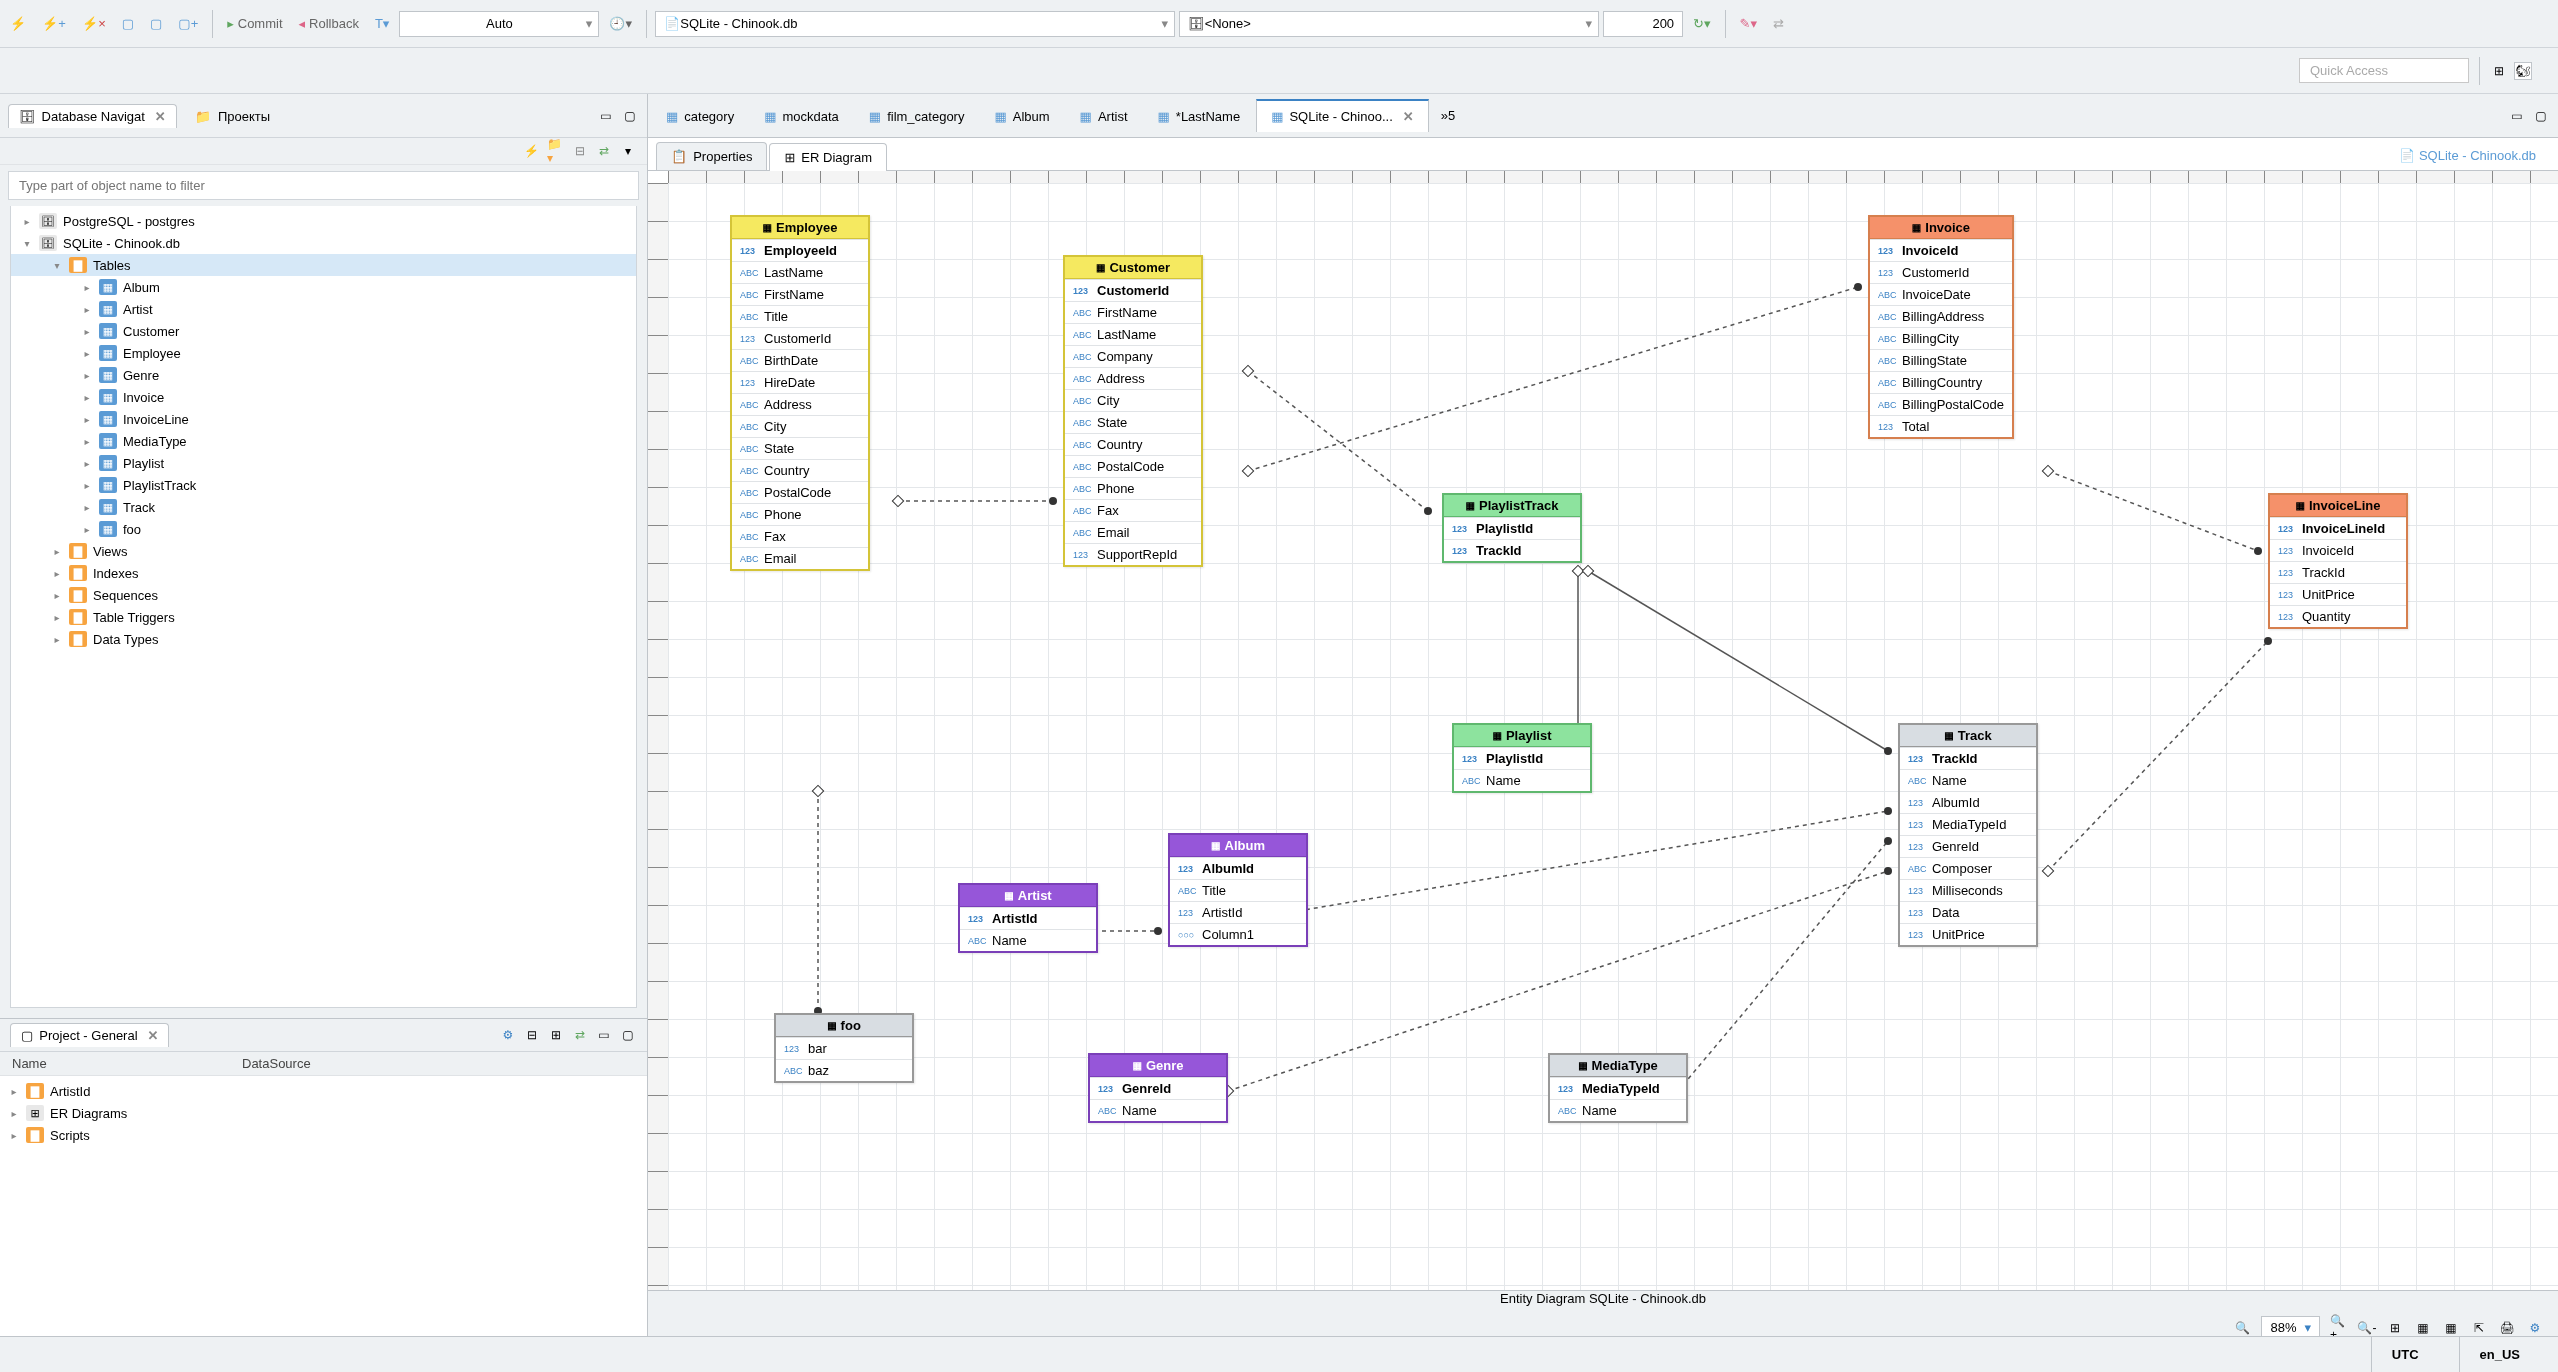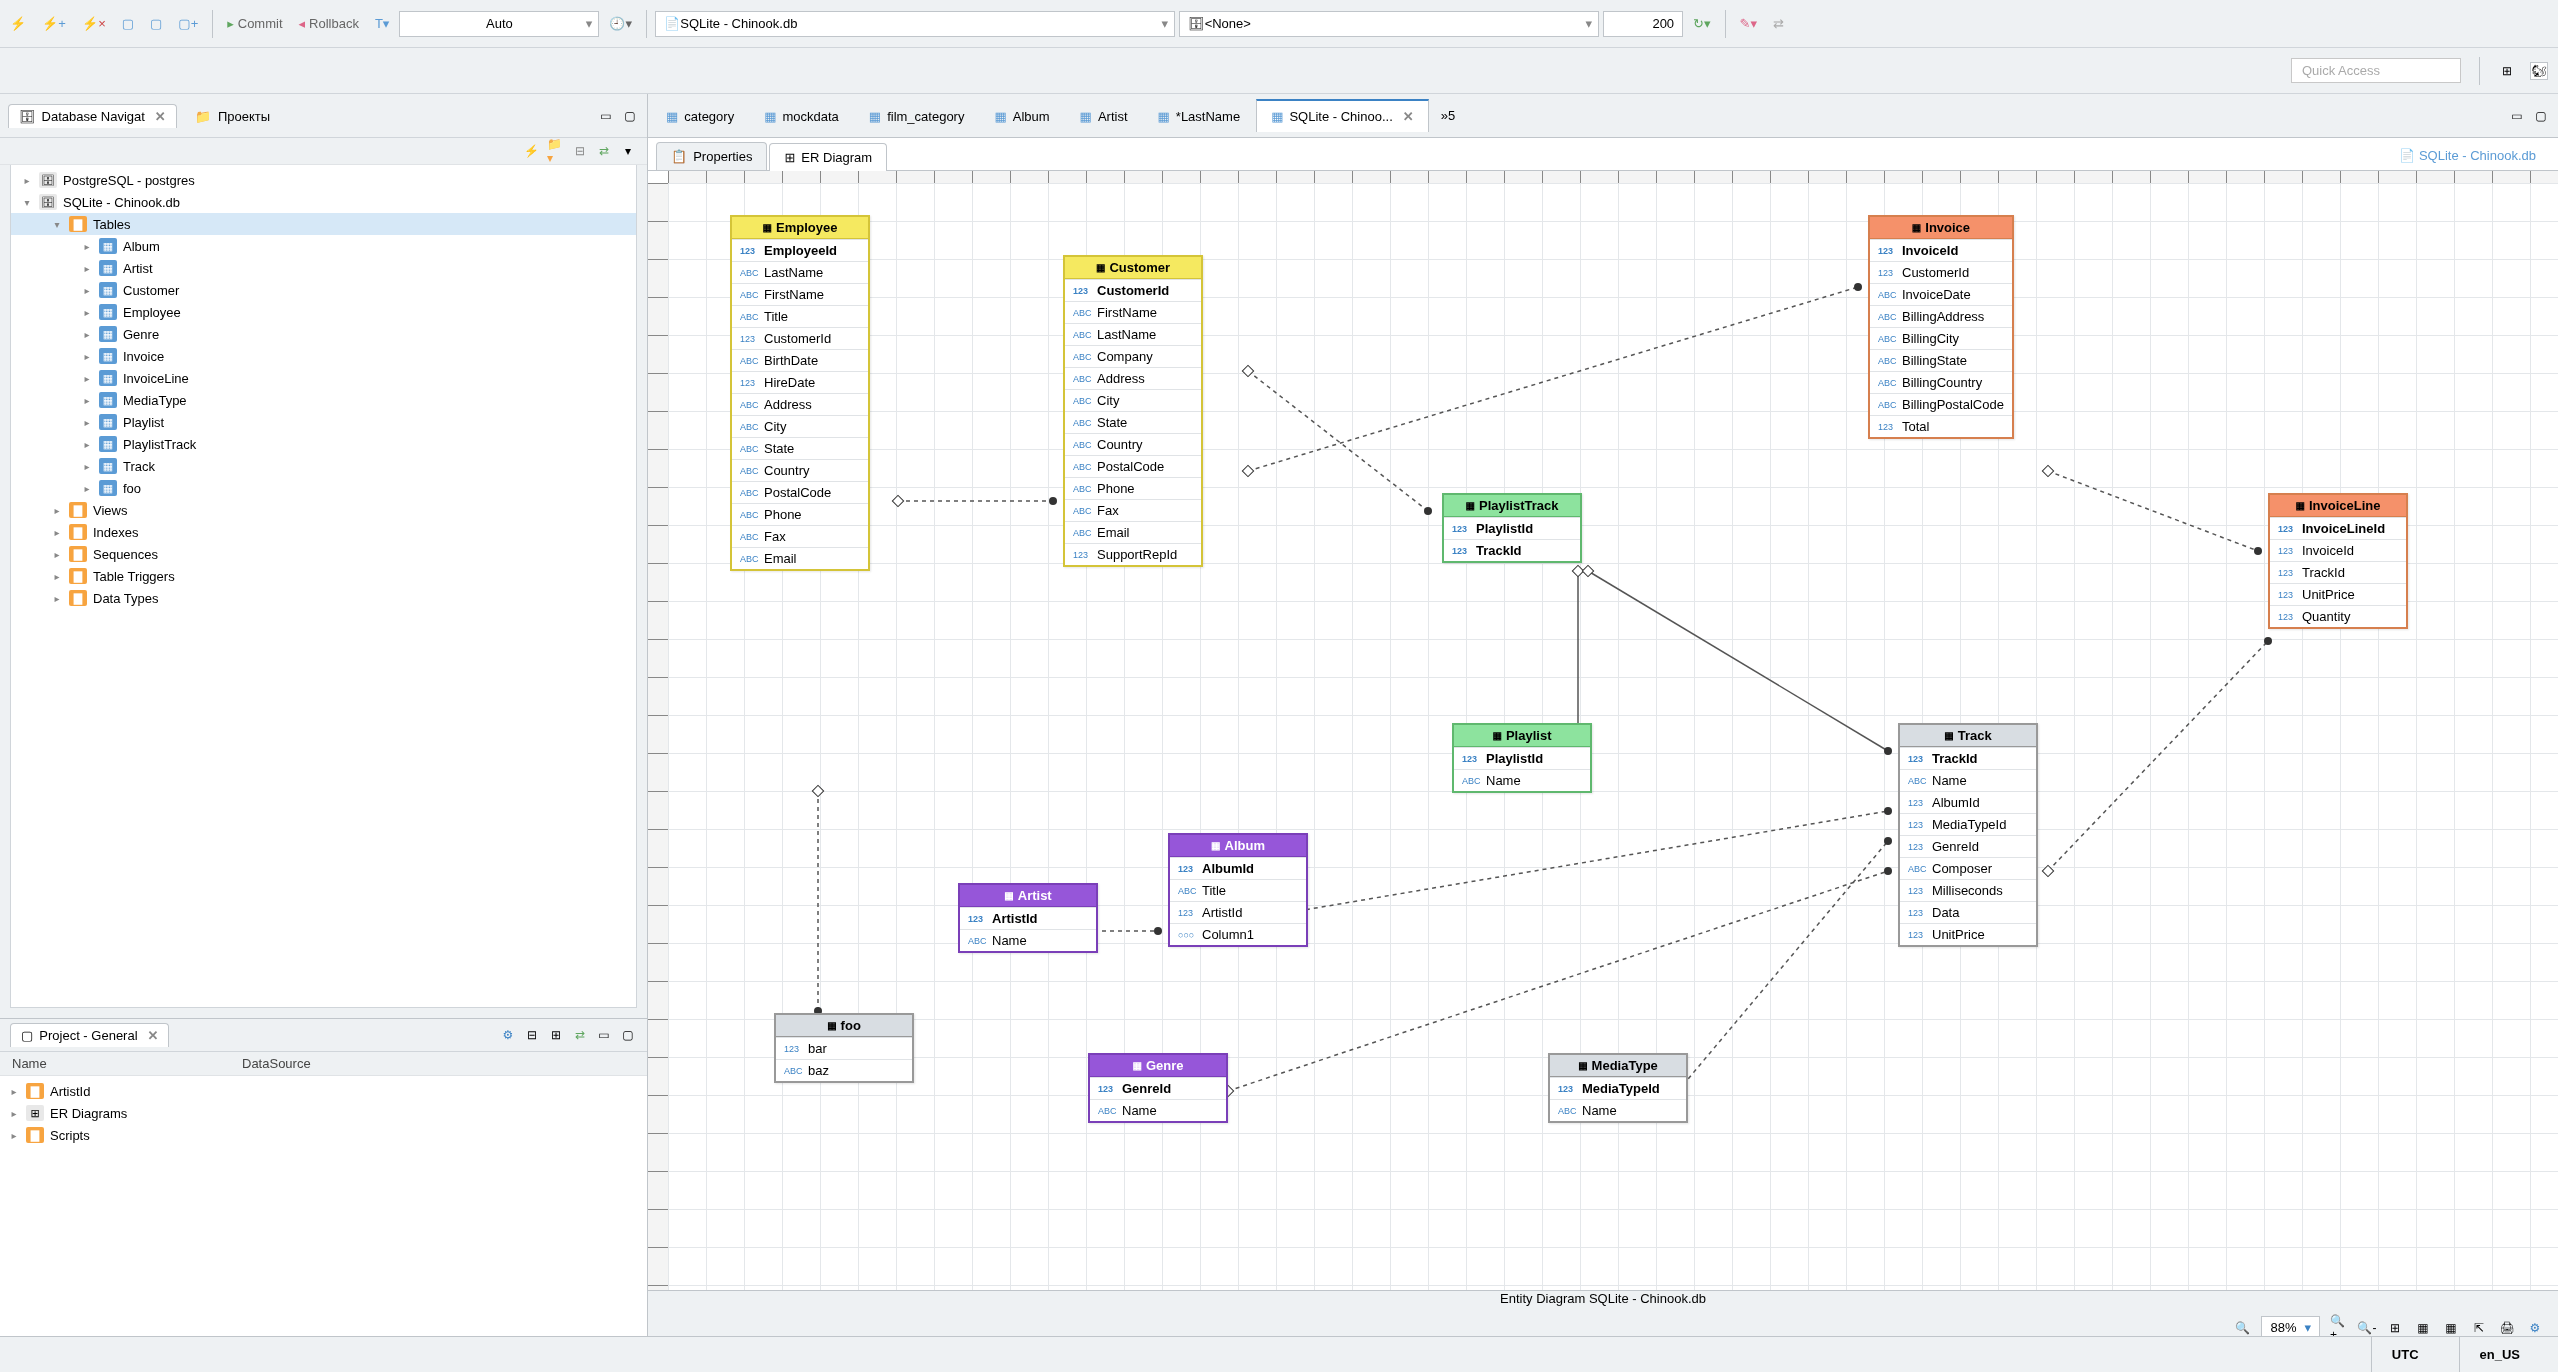--- a/index.html
+++ b/index.html
@@ -3,21 +3,21 @@
 <meta charset="utf-8">
 <style>
 *{box-sizing:border-box;margin:0;padding:0;font-family:-apple-system,BlinkMacSystemFont,"Segoe UI",Arial,sans-serif;font-size:13px;}
 body{background:#eef1f3;width:2558px;height:1372px;overflow:hidden;position:relative;}
 .toolbar{height:48px;background:#eef1f3;display:flex;align-items:center;gap:4px;padding:0 4px;border-bottom:1px solid #d0d5da;}
 .tb-sep{width:1px;height:28px;background:#c0c5ca;margin:0 4px;}
 .tb-btn{padding:4px 6px;color:#666;display:flex;align-items:center;gap:4px;cursor:pointer;}
 .tb-combo{border:1px solid #c0c5ca;background:#fff;padding:3px 8px;height:26px;display:flex;align-items:center;min-width:100px;position:relative;}
 .tb-combo::after{content:"▾";position:absolute;right:6px;color:#888;}
 .tb-input{border:1px solid #c0c5ca;background:#fff;padding:3px 8px;height:26px;width:80px;text-align:right;}
-.toolbar2{height:46px;background:#eef1f3;display:flex;align-items:center;justify-content:flex-end;gap:14px;padding:0 10px;border-bottom:1px solid #d0d5da;}
+.toolbar2{height:46px;background:#eef1f3;display:flex;align-items:center;justify-content:flex-end;gap:6px;padding:0 26px;border-bottom:1px solid #d0d5da;}
 .quick-access{border:1px solid #c8c8c8;background:#fff;color:#aaa;padding:4px 10px;width:170px;}
 .main{display:flex;height:calc(100% - 94px - 36px);}
 .left-col{width:648px;display:flex;flex-direction:column;border-right:1px solid #c0c5ca;}
 .view-header{background:#eef1f3;display:flex;align-items:center;padding:4px 8px;gap:8px;border-bottom:1px solid #d0d5da;height:44px;}
 .view-tab{background:#fff;border:1px solid #c0c5ca;border-bottom:none;padding:4px 10px;display:flex;align-items:center;gap:6px;border-radius:4px 4px 0 0;}
 .view-tab.inactive{background:#eef1f3;border-color:transparent;}
 .hdr-icons{margin-left:auto;display:flex;gap:6px;}
 .sm-icon{width:18px;height:18px;display:inline-flex;align-items:center;justify-content:center;font-size:12px;}
 .nav-toolbar{display:flex;gap:6px;justify-content:flex-end;padding:4px 10px;border-bottom:1px solid #e0e3e6;}
 .filter-input{margin:6px 8px;border:1px solid #d0d5da;padding:6px 10px;color:#aaa;background:#fff;}
@@ -114,20 +114,21 @@
         <span class="sm-icon">▢</span>
       </div>
     </div>
     <div class="nav-toolbar">
       <span class="sm-icon plug-g">⚡</span>
       <span class="sm-icon" style="color:#f7a440">📁▾</span>
       <span class="sm-icon" style="color:#888">⊟</span>
       <span class="sm-icon" style="color:#5fa65f">⇄</span>
       <span class="sm-icon">▾</span>
     </div>
+    <input class="filter-input" placeholder="Type part of object name to filter" style="">
     <div class="tree" id="nav-tree">
         <div class="tree-row" style="padding-left: 10px;">
           <span class="tri">▸</span>
           <span class="ic ic-db">🗄</span>
           <span>PostgreSQL - postgres</span>
         </div>
         <div class="tree-row" style="padding-left: 10px;">
           <span class="tri">▾</span>
           <span class="ic ic-db">🗄</span>
           <span>SQLite - Chinook.db</span>

